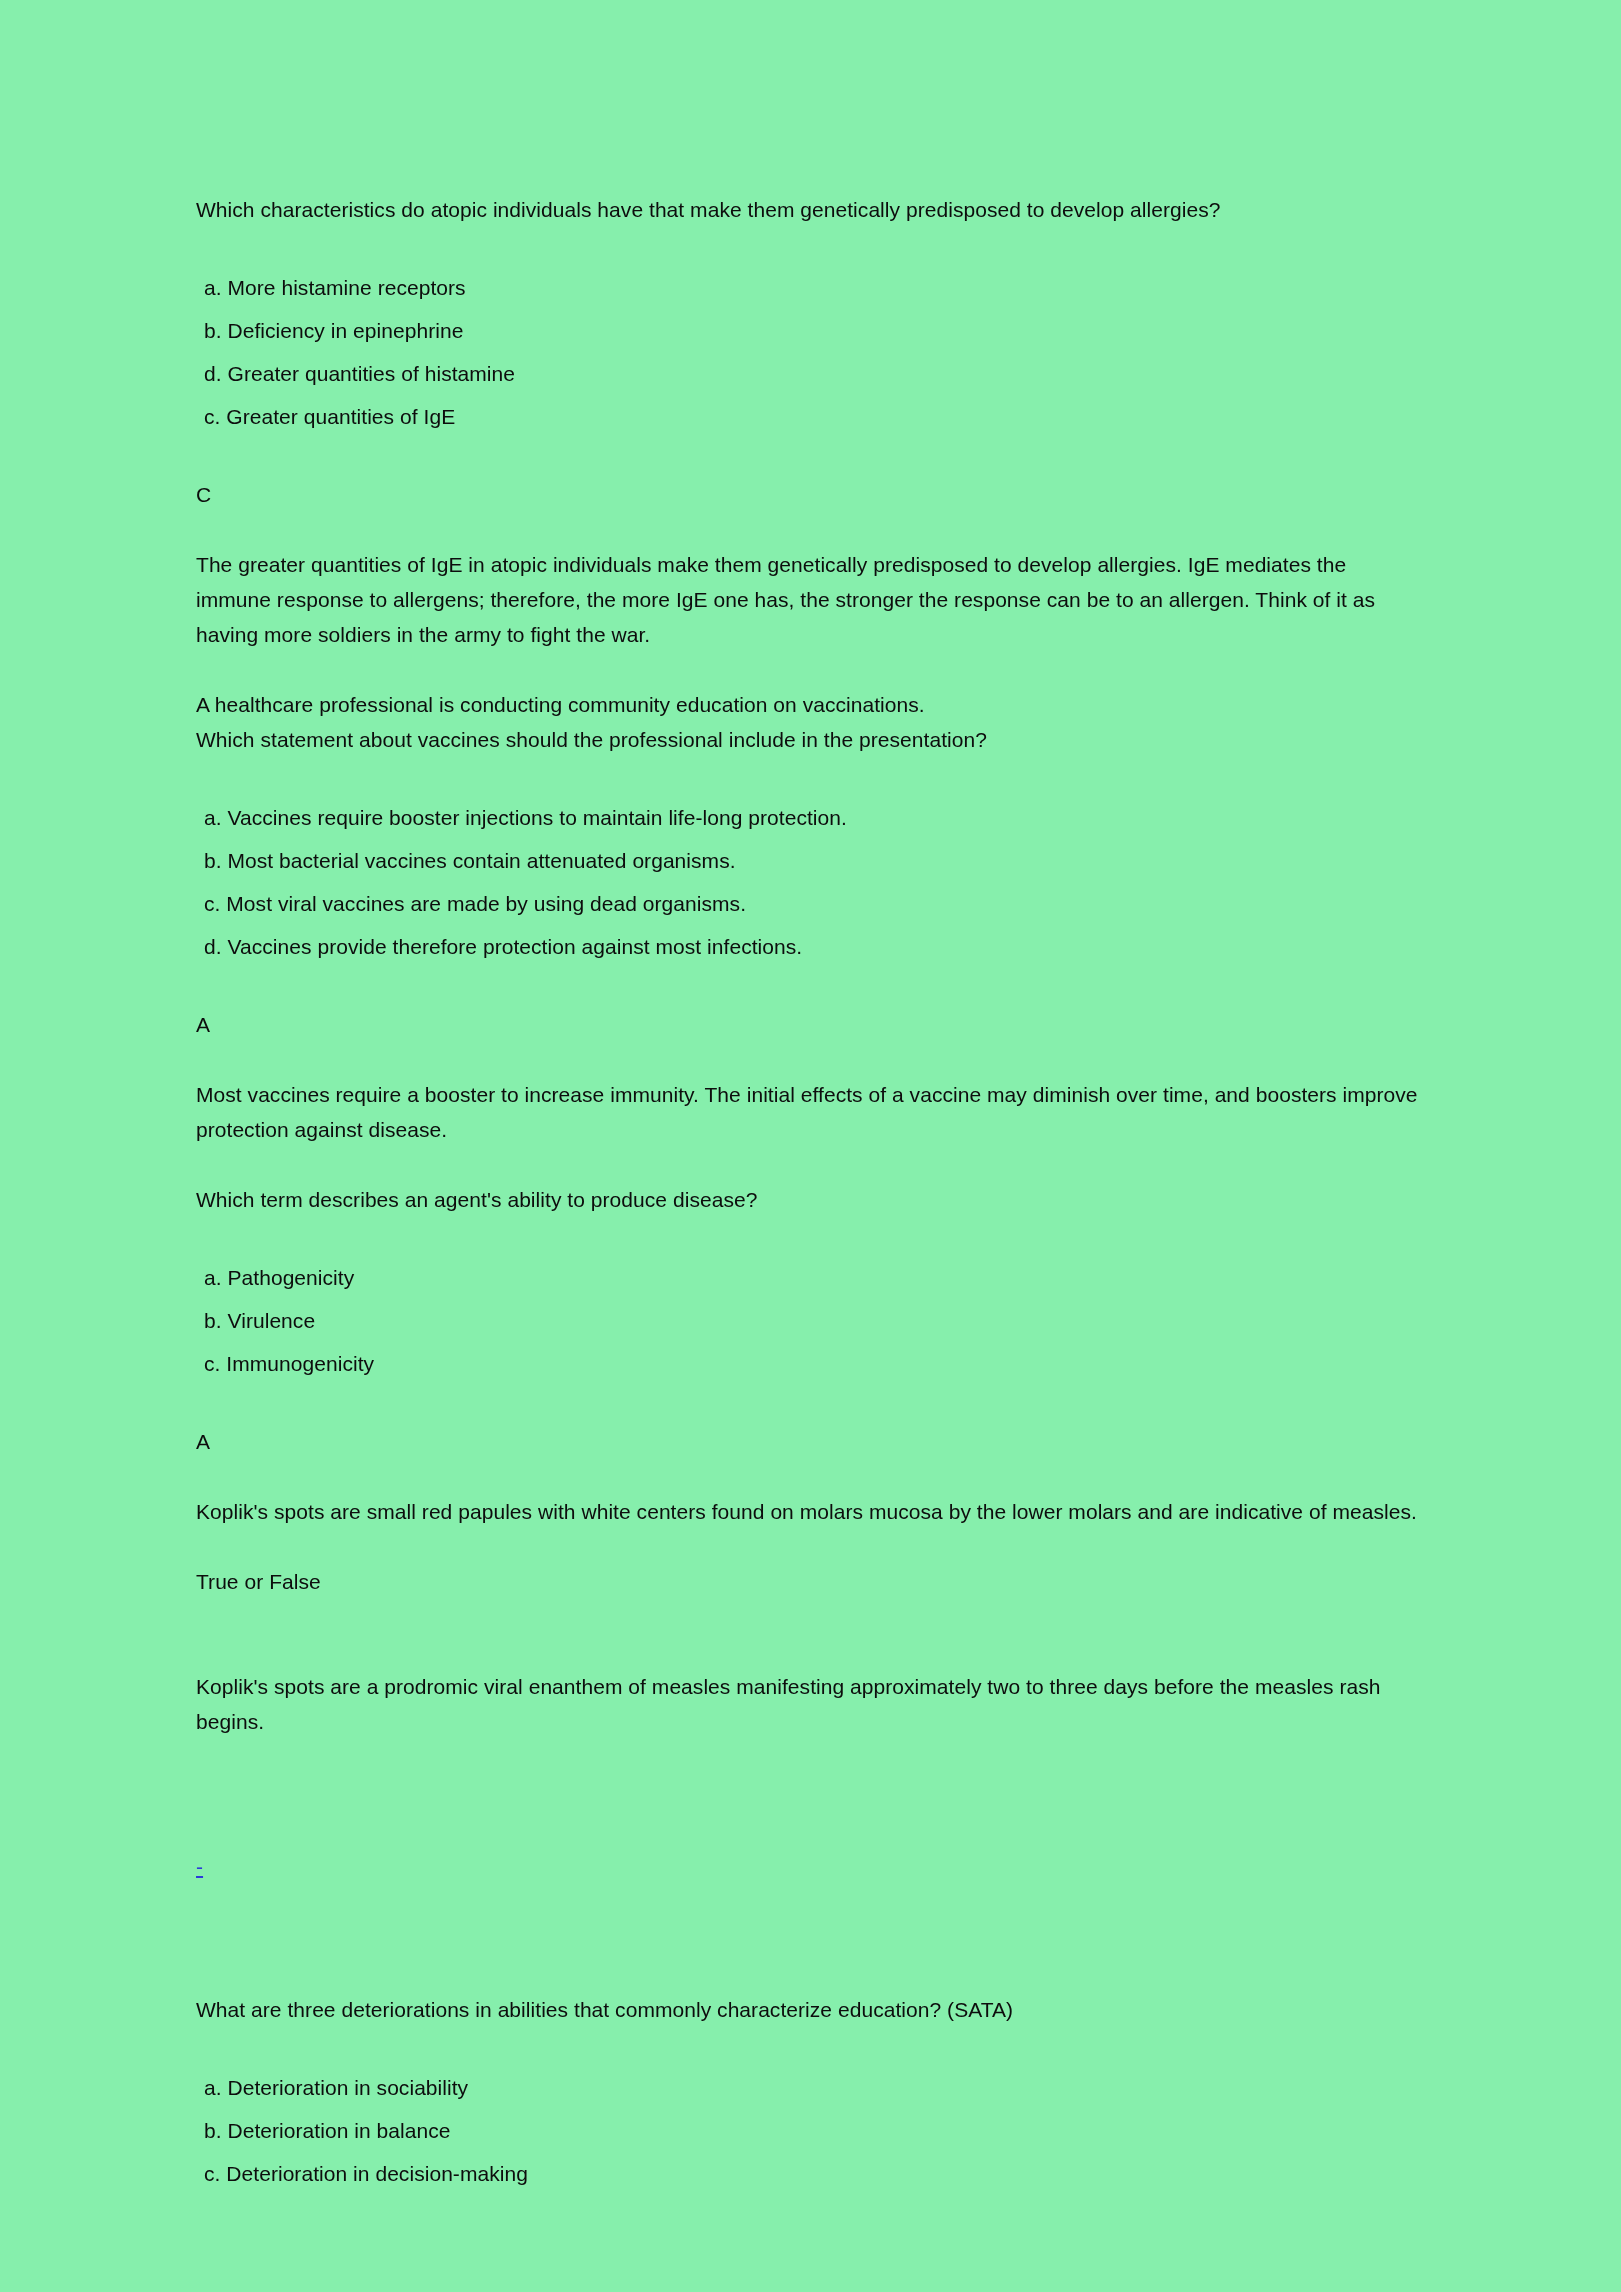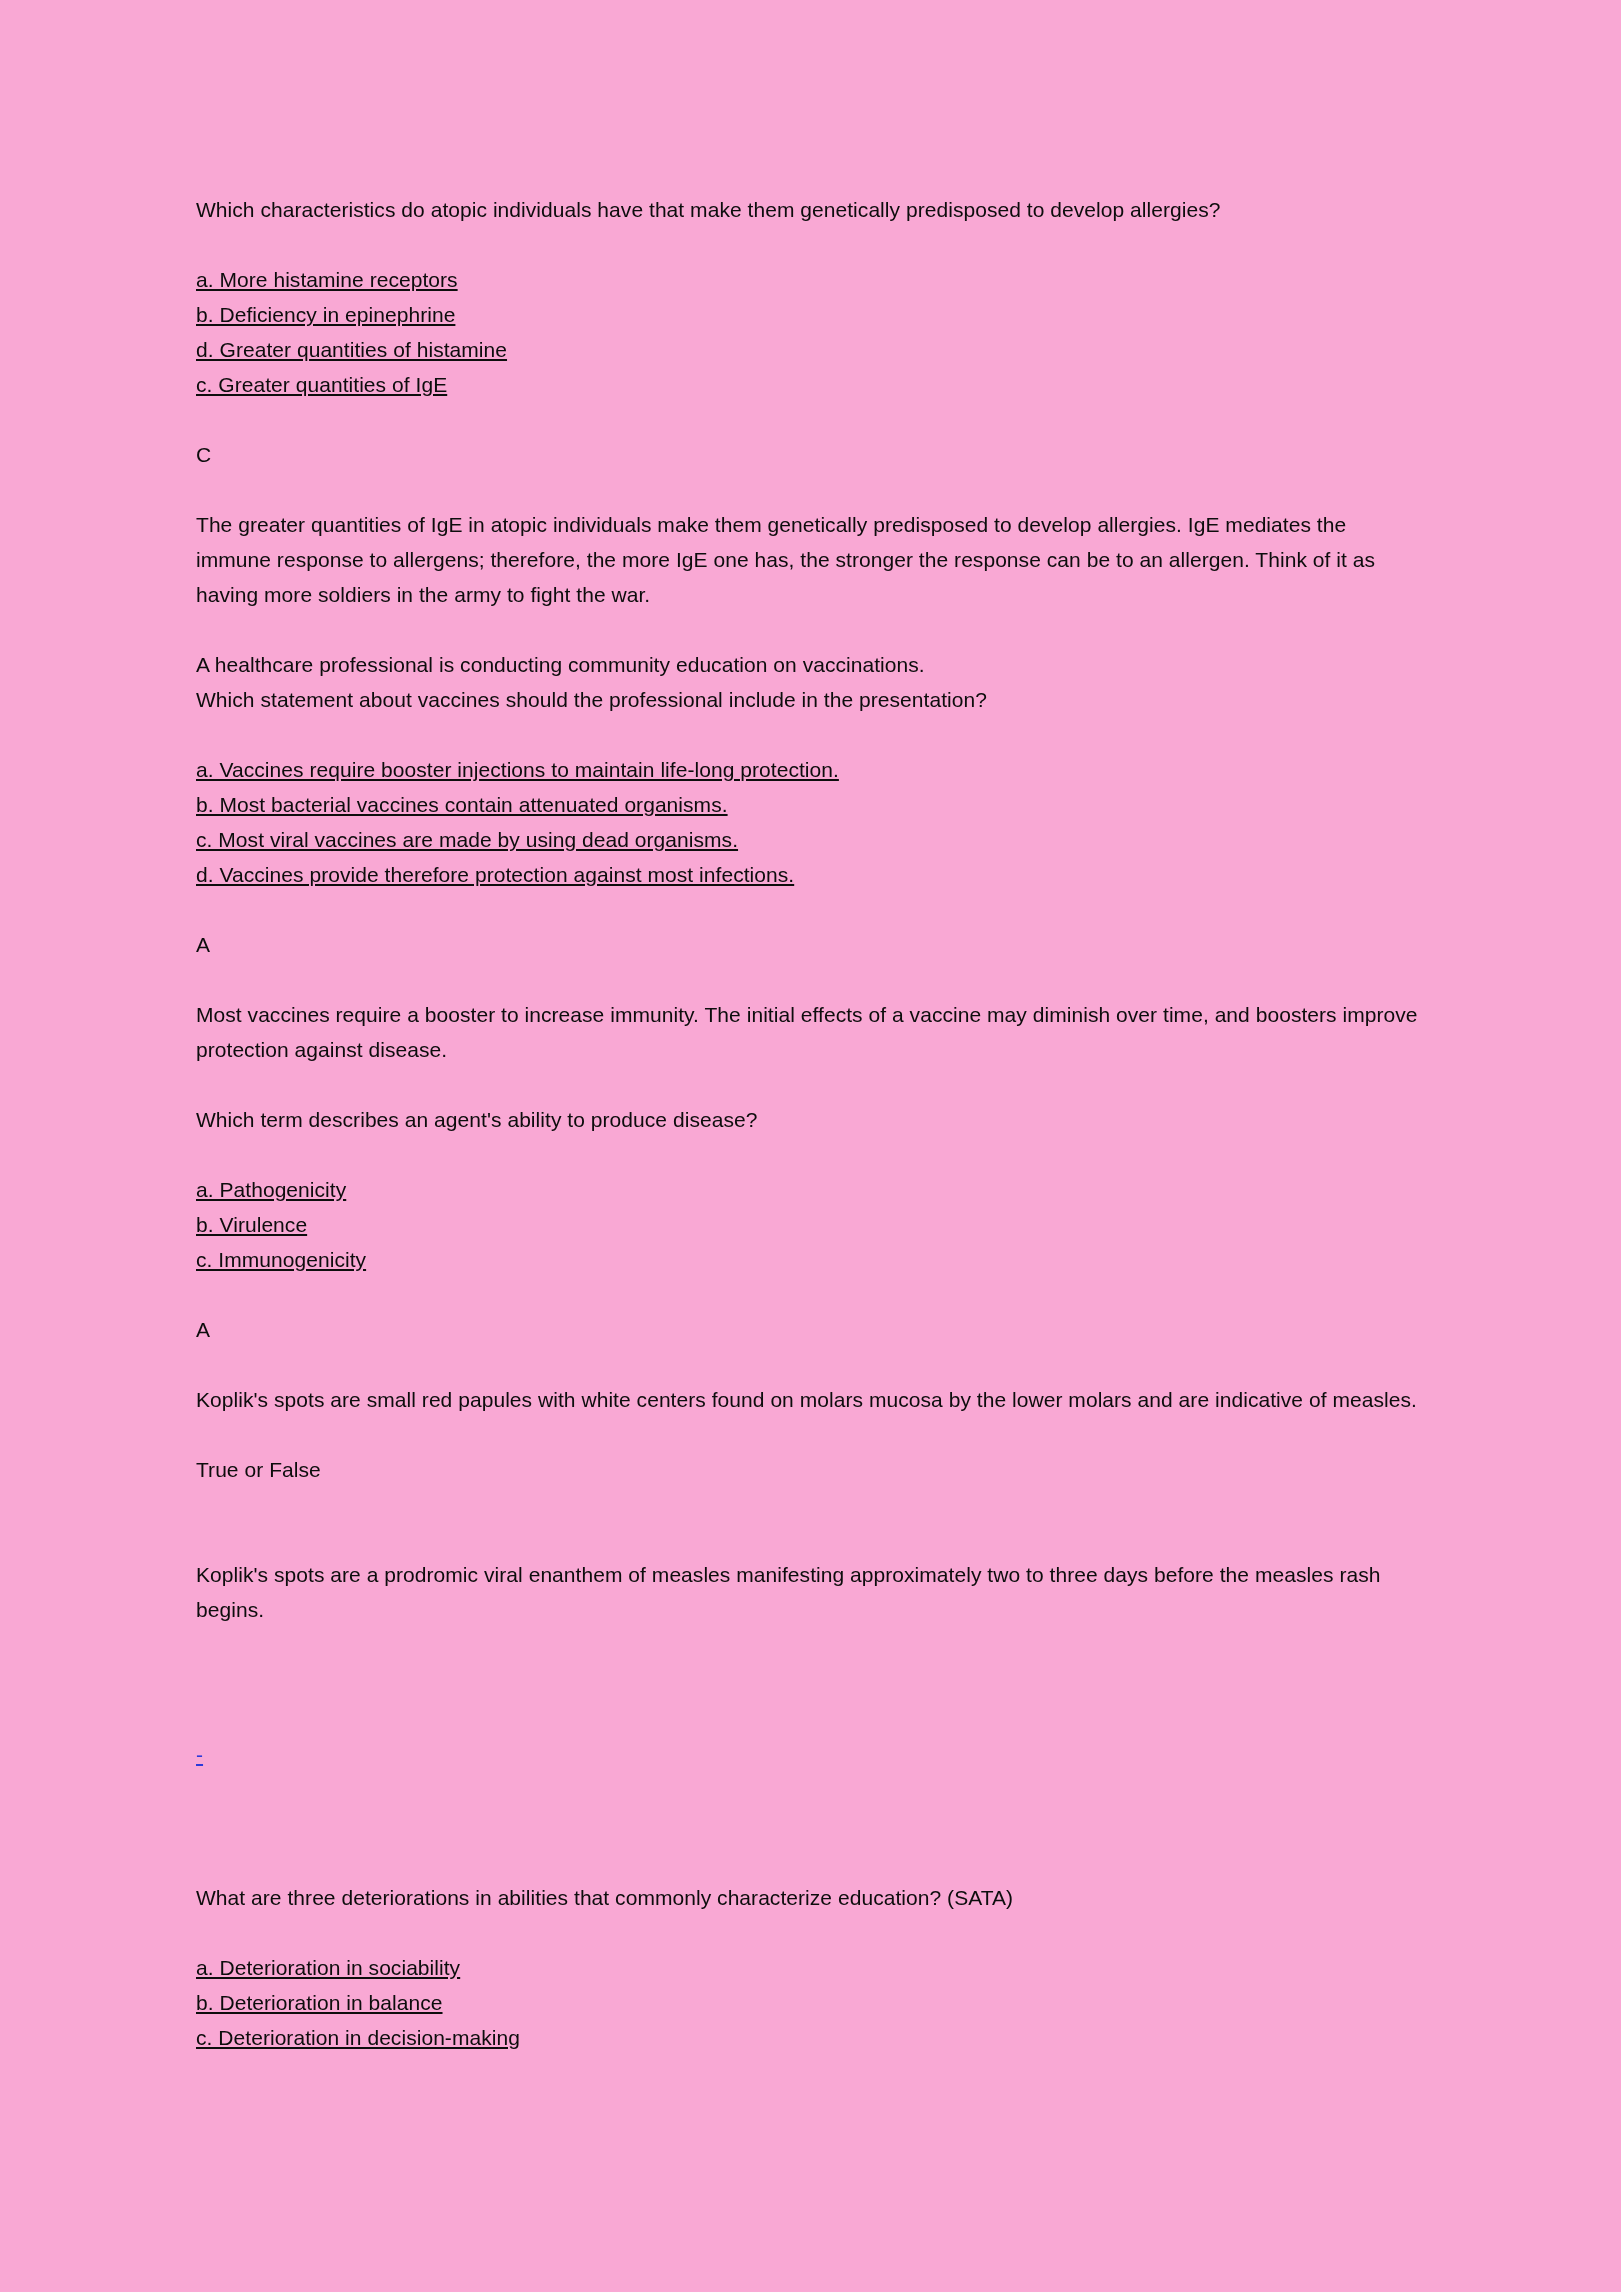--- a/index.html
+++ b/index.html
@@ -11,39 +11,39 @@
     width: 1621px;
     height: 2293px;
     font-family: "Liberation Sans", sans-serif;
     color: #000000;
     -webkit-font-smoothing: antialiased;
   }
   .page {
     position: relative;
     width: 1621px;
     height: 2293px;
-    background: #f9a8d4;
+    background: #86efac;
     box-sizing: border-box;
     padding: 192px 196px 0 196px;
   }
   .doc-body {
     width: 1229px;
   }
   p.block {
     margin: 0 0 0 0;
     font-size: 21px;
     line-height: 35px;
     color: #0d0d0d;
     font-weight: 400;
     letter-spacing: 0.05px;
   }
   .gap-sm { height: 35px; }
   .gap-lg { height: 110px; }
   .gap-xl { height: 108px; }
-  .choices p.block { margin: 0; text-decoration: underline; }
+  .choices p.block { margin: 8px; }
   a.link {
     color: #2b3ad9;
     text-decoration: underline;
     font-size: 21px;
     line-height: 35px;
   }
   .answer { font-size: 21px; line-height: 35px; }
 </style>
 </head>
 <body>

